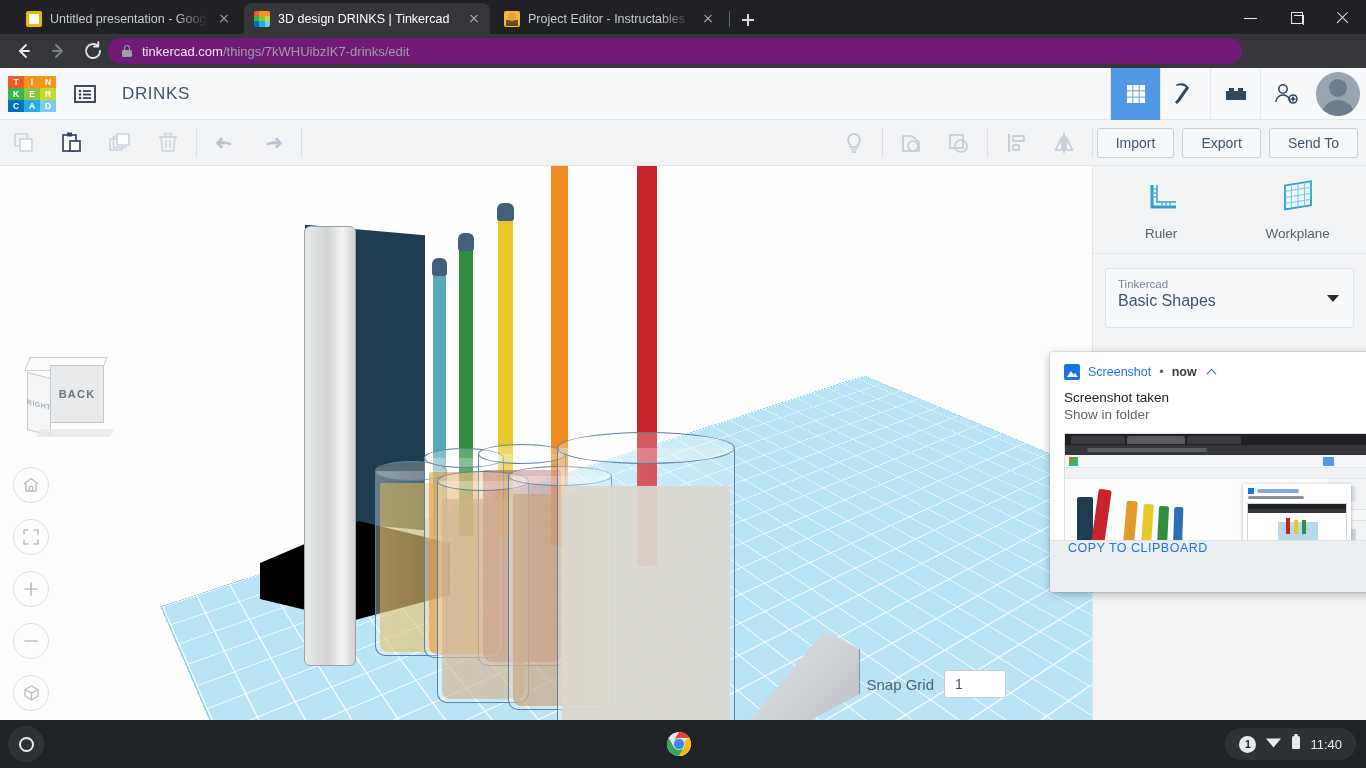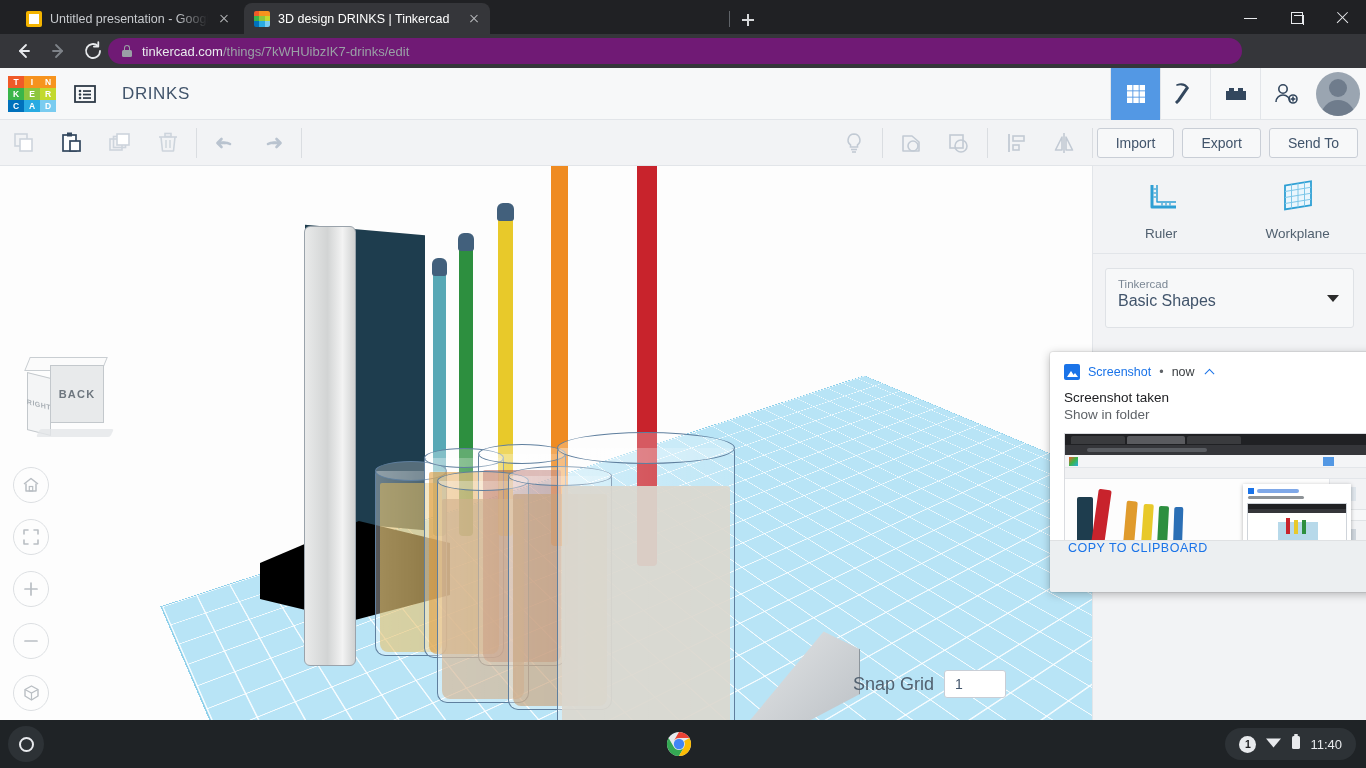--- a/index.html
+++ b/index.html
@@ -163,21 +163,21 @@
     background:#fbfbfb; border:1px solid #c9ced2;
     transform:skewX(-22deg);
   }
   .vc-base { position:absolute; left:16px; top:68px; width:74px; height:8px;
              background:#e4e6e8; border-radius:2px; transform:skewX(-25deg); opacity:.8; }
 
   .vbtn { position:absolute; left:13px; width:36px; height:36px; border-radius:50%;
           border:1.3px solid #dcdfe2; display:flex; align-items:center; justify-content:center; }
 
   .snapgrid { position:absolute; right:86px; bottom:22px; display:flex; align-items:center; gap:10px; }
-  .snapgrid .lbl { font-size:18px; color:#51606f;text-align:right; }
+  .snapgrid .lbl { font-size:15px; color:#51606f;text-align:right; }
   .snapgrid .fld { width:62px; height:28px; border:1px solid #c9ced6; border-radius:3px;
                    background:#fff; display:flex; align-items:center; padding-left:10px;
                    font-size:14px; color:#41546b; }
 
   
   .rpanel { position:absolute; left:1092px; top:98px; width:274px; height:554px;
             background:#f2f3f5; border-left:1px solid #e2e5e9; }
   .rp-tools { height:88px; display:flex; border-bottom:1px solid #e2e5e9; }
   .rp-tool { flex:1 1 0; display:flex; flex-direction:column; align-items:center;
              justify-content:center; gap:8px; }
@@ -203,21 +203,21 @@
            background:#fff; border-radius:3px;
            box-shadow:0 2px 10px rgba(0,0,0,.28), 0 0 0 1px rgba(0,0,0,.06); overflow:hidden; }
   .notif-head { display:flex; align-items:center; gap:8px; padding:12px 14px 0 14px; }
   .notif-appicon { width:16px; height:16px; background:#1a73e8; border-radius:2px; position:relative; }
   .notif-appicon::after { content:""; position:absolute; left:2.5px; bottom:3px;
     border-left:4px solid transparent; border-right:4px solid transparent; border-bottom:6px solid #fff; }
   .notif-appicon::before { content:""; position:absolute; right:2.5px; bottom:3px;
     border-left:3px solid transparent; border-right:3px solid transparent; border-bottom:4.5px solid #fff; }
   .notif-app { font-size:12.5px; color:#1a73e8; }
   .notif-dot { font-size:12.5px; color:#5f6368; }
-  .notif-time { font-size:12.5px; color:#3c4043; }
+  .notif-time { font-size:12.5px; color:#3c4043;font-weight:bold; }
   .notif-chev { width:12px; height:12px; position:relative; }
   .notif-chev::before { content:""; position:absolute; left:1px; top:5px; width:7px; height:1.4px;
     background:#1a73e8; transform:rotate(-45deg); }
   .notif-chev::after { content:""; position:absolute; left:5px; top:5px; width:7px; height:1.4px;
     background:#1a73e8; transform:rotate(45deg); }
   .notif-title { padding:10px 14px 0 14px; font-size:13.5px; color:#202124; }
   .notif-sub { padding:2px 14px 0 14px; font-size:13.5px; color:#5f6368; }
   .notif-img { position:absolute; left:14px; top:81px; width:330px; height:186px;
                background:#fff; border:1px solid #dadce0; overflow:hidden; }
   .notif-footer { position:absolute; left:0; bottom:0; width:360px; height:52px;
@@ -285,20 +285,28 @@
           <i style="background:#8dc63f"></i>
           <i style="background:#c2d92e"></i>
         <i style="background:#0071bc"></i>
           <i style="background:#29abe2"></i>
           <i style="background:#7accf0"></i>
       </span>
       <span class="tab-title">3D design DRINKS | Tinkercad</span>
       <span class="tab-close"></span>
     </div>
 
+    <div class="tab inactive" style="left:494px;width:230px;">
+      <span class="tab-favicon" style="background:#f7b733;">
+        <span style="position:absolute;left:2px;top:9px;width:12px;height:6px;background:#6b4a1d;"></span>
+        <span style="position:absolute;left:4px;top:2px;width:8px;height:8px;border-radius:50%;background:#e0a23b;"></span>
+      </span>
+      <span class="tab-title">Project Editor - Instructables</span>
+      <span class="tab-close"></span>
+    </div>
 
     <span class="tab-sep" style="left:729px;"></span>
     <div class="newtab"></div>
 
     <div class="wincontrols">
       <div class="wc wc-min"></div>
       <div class="wc wc-max"></div>
       <div class="wc wc-close"></div>
     </div>
   </div>

